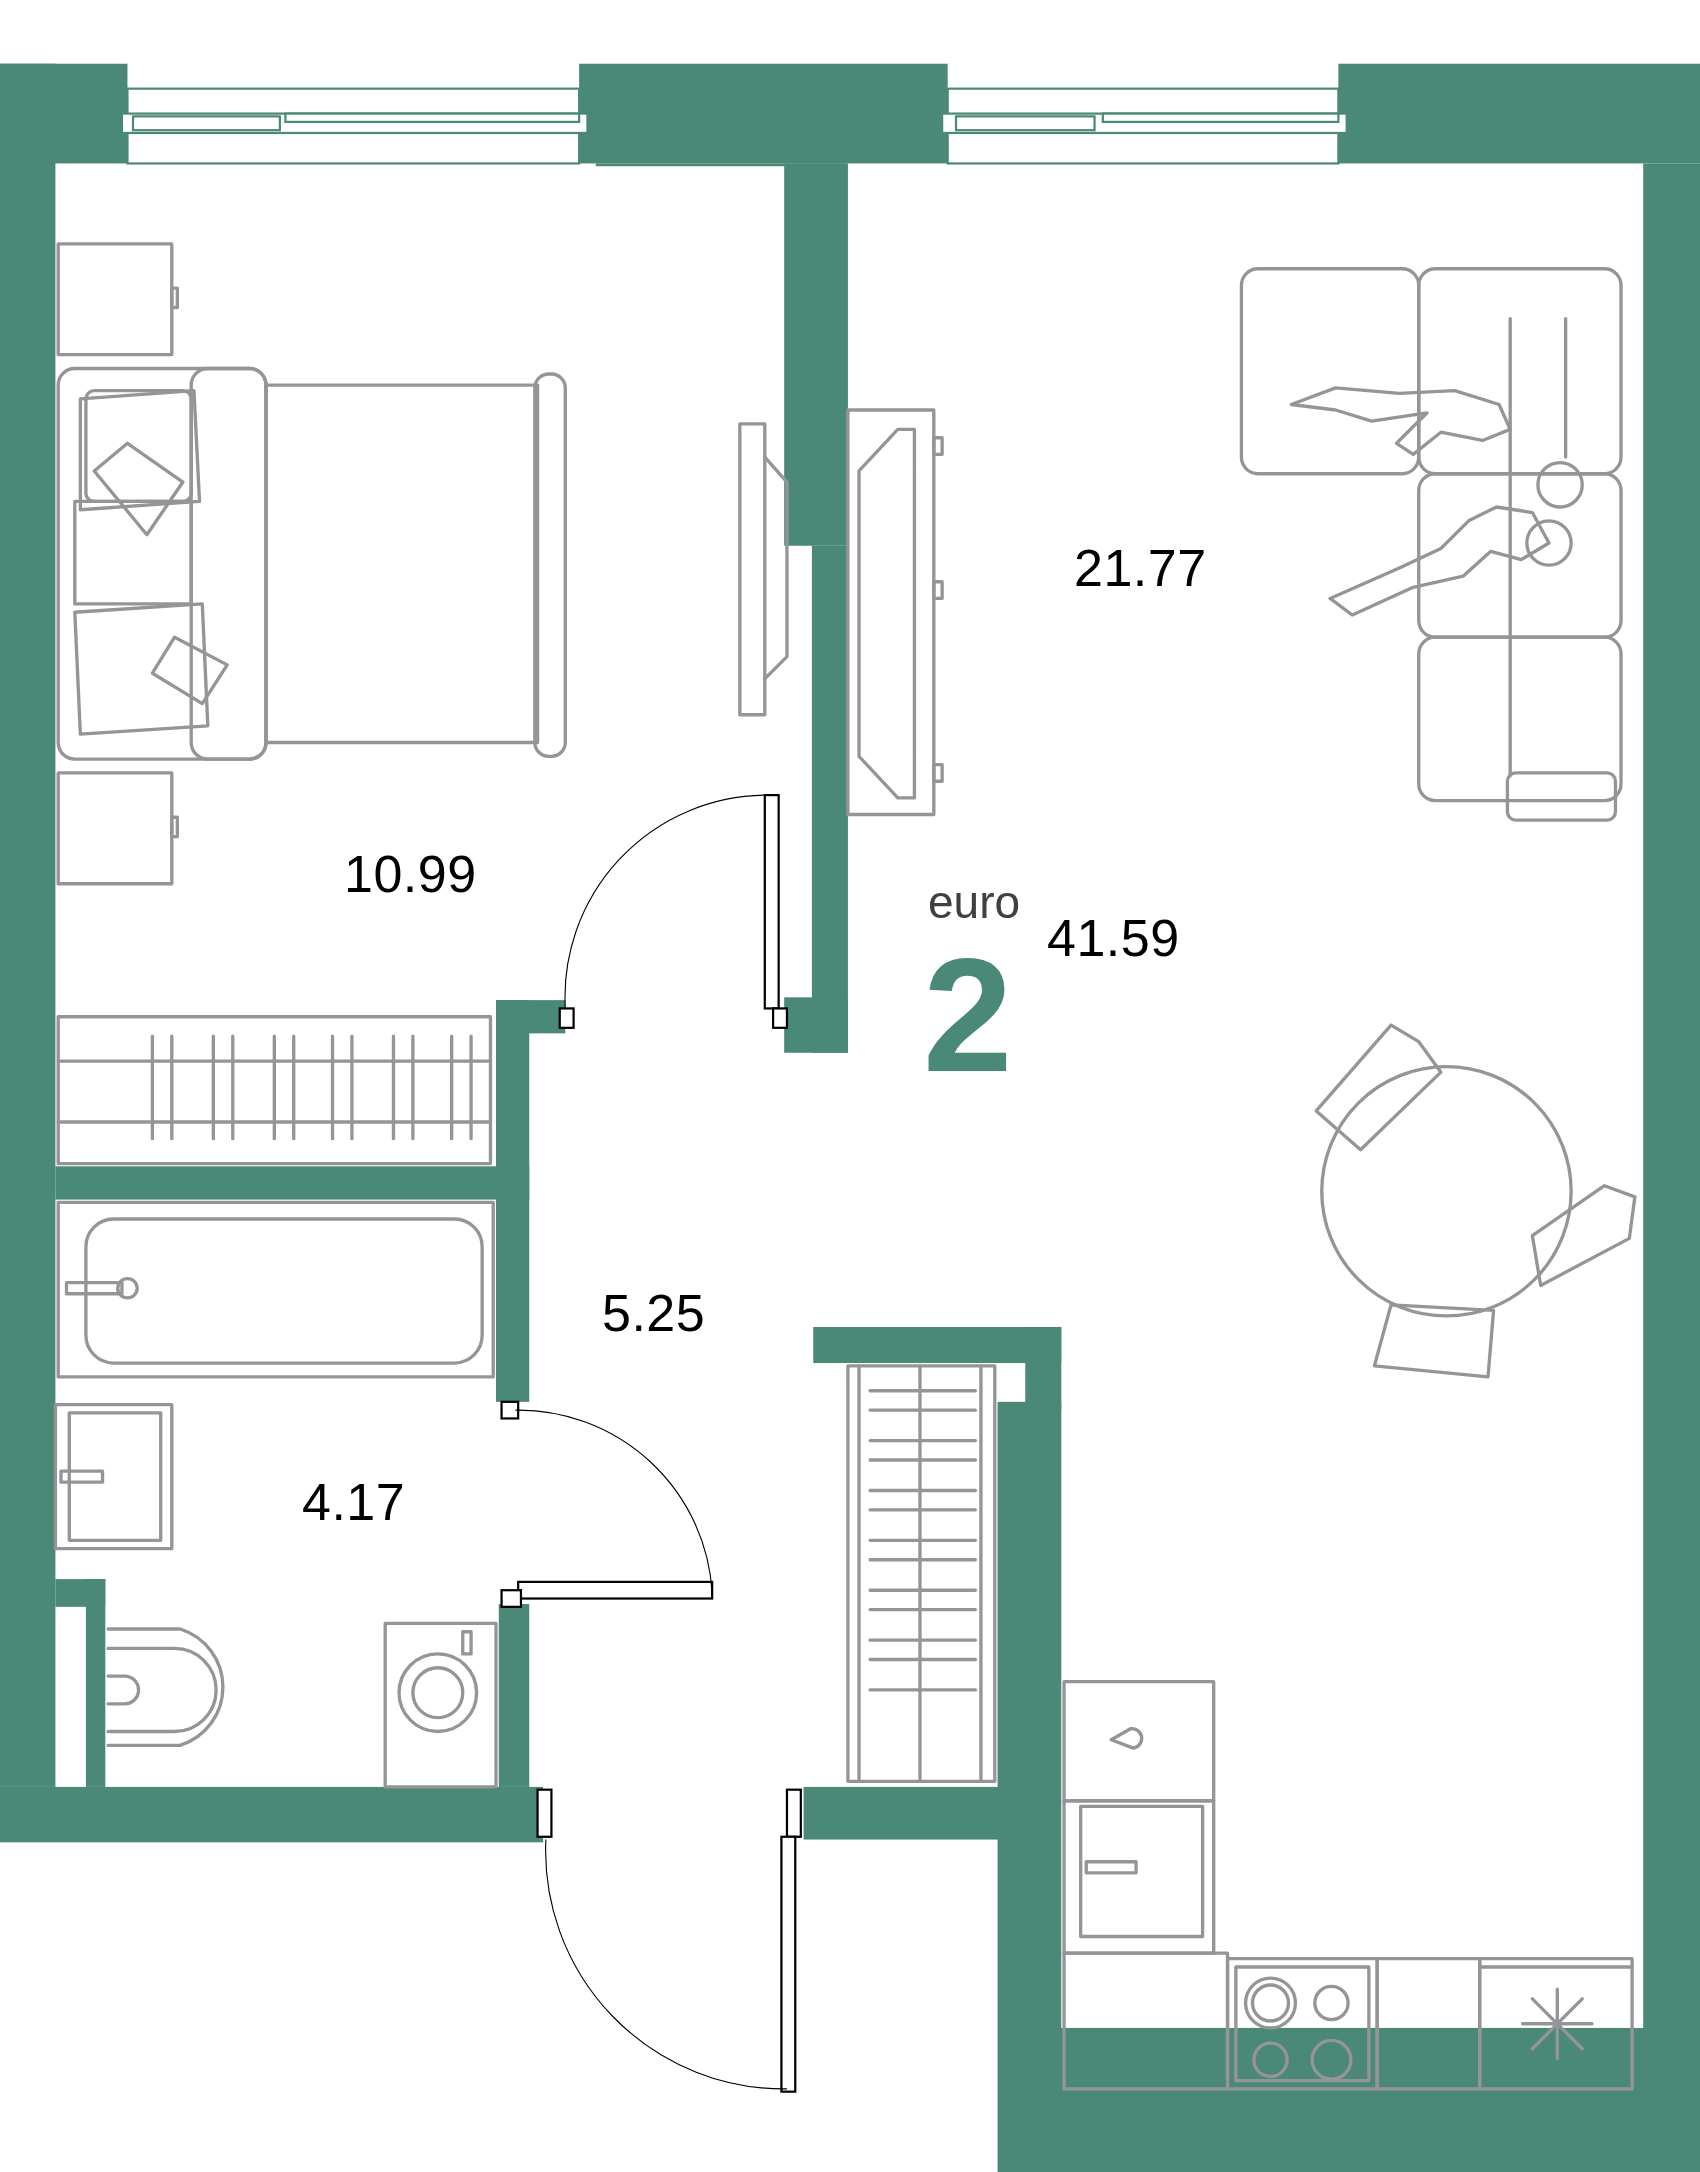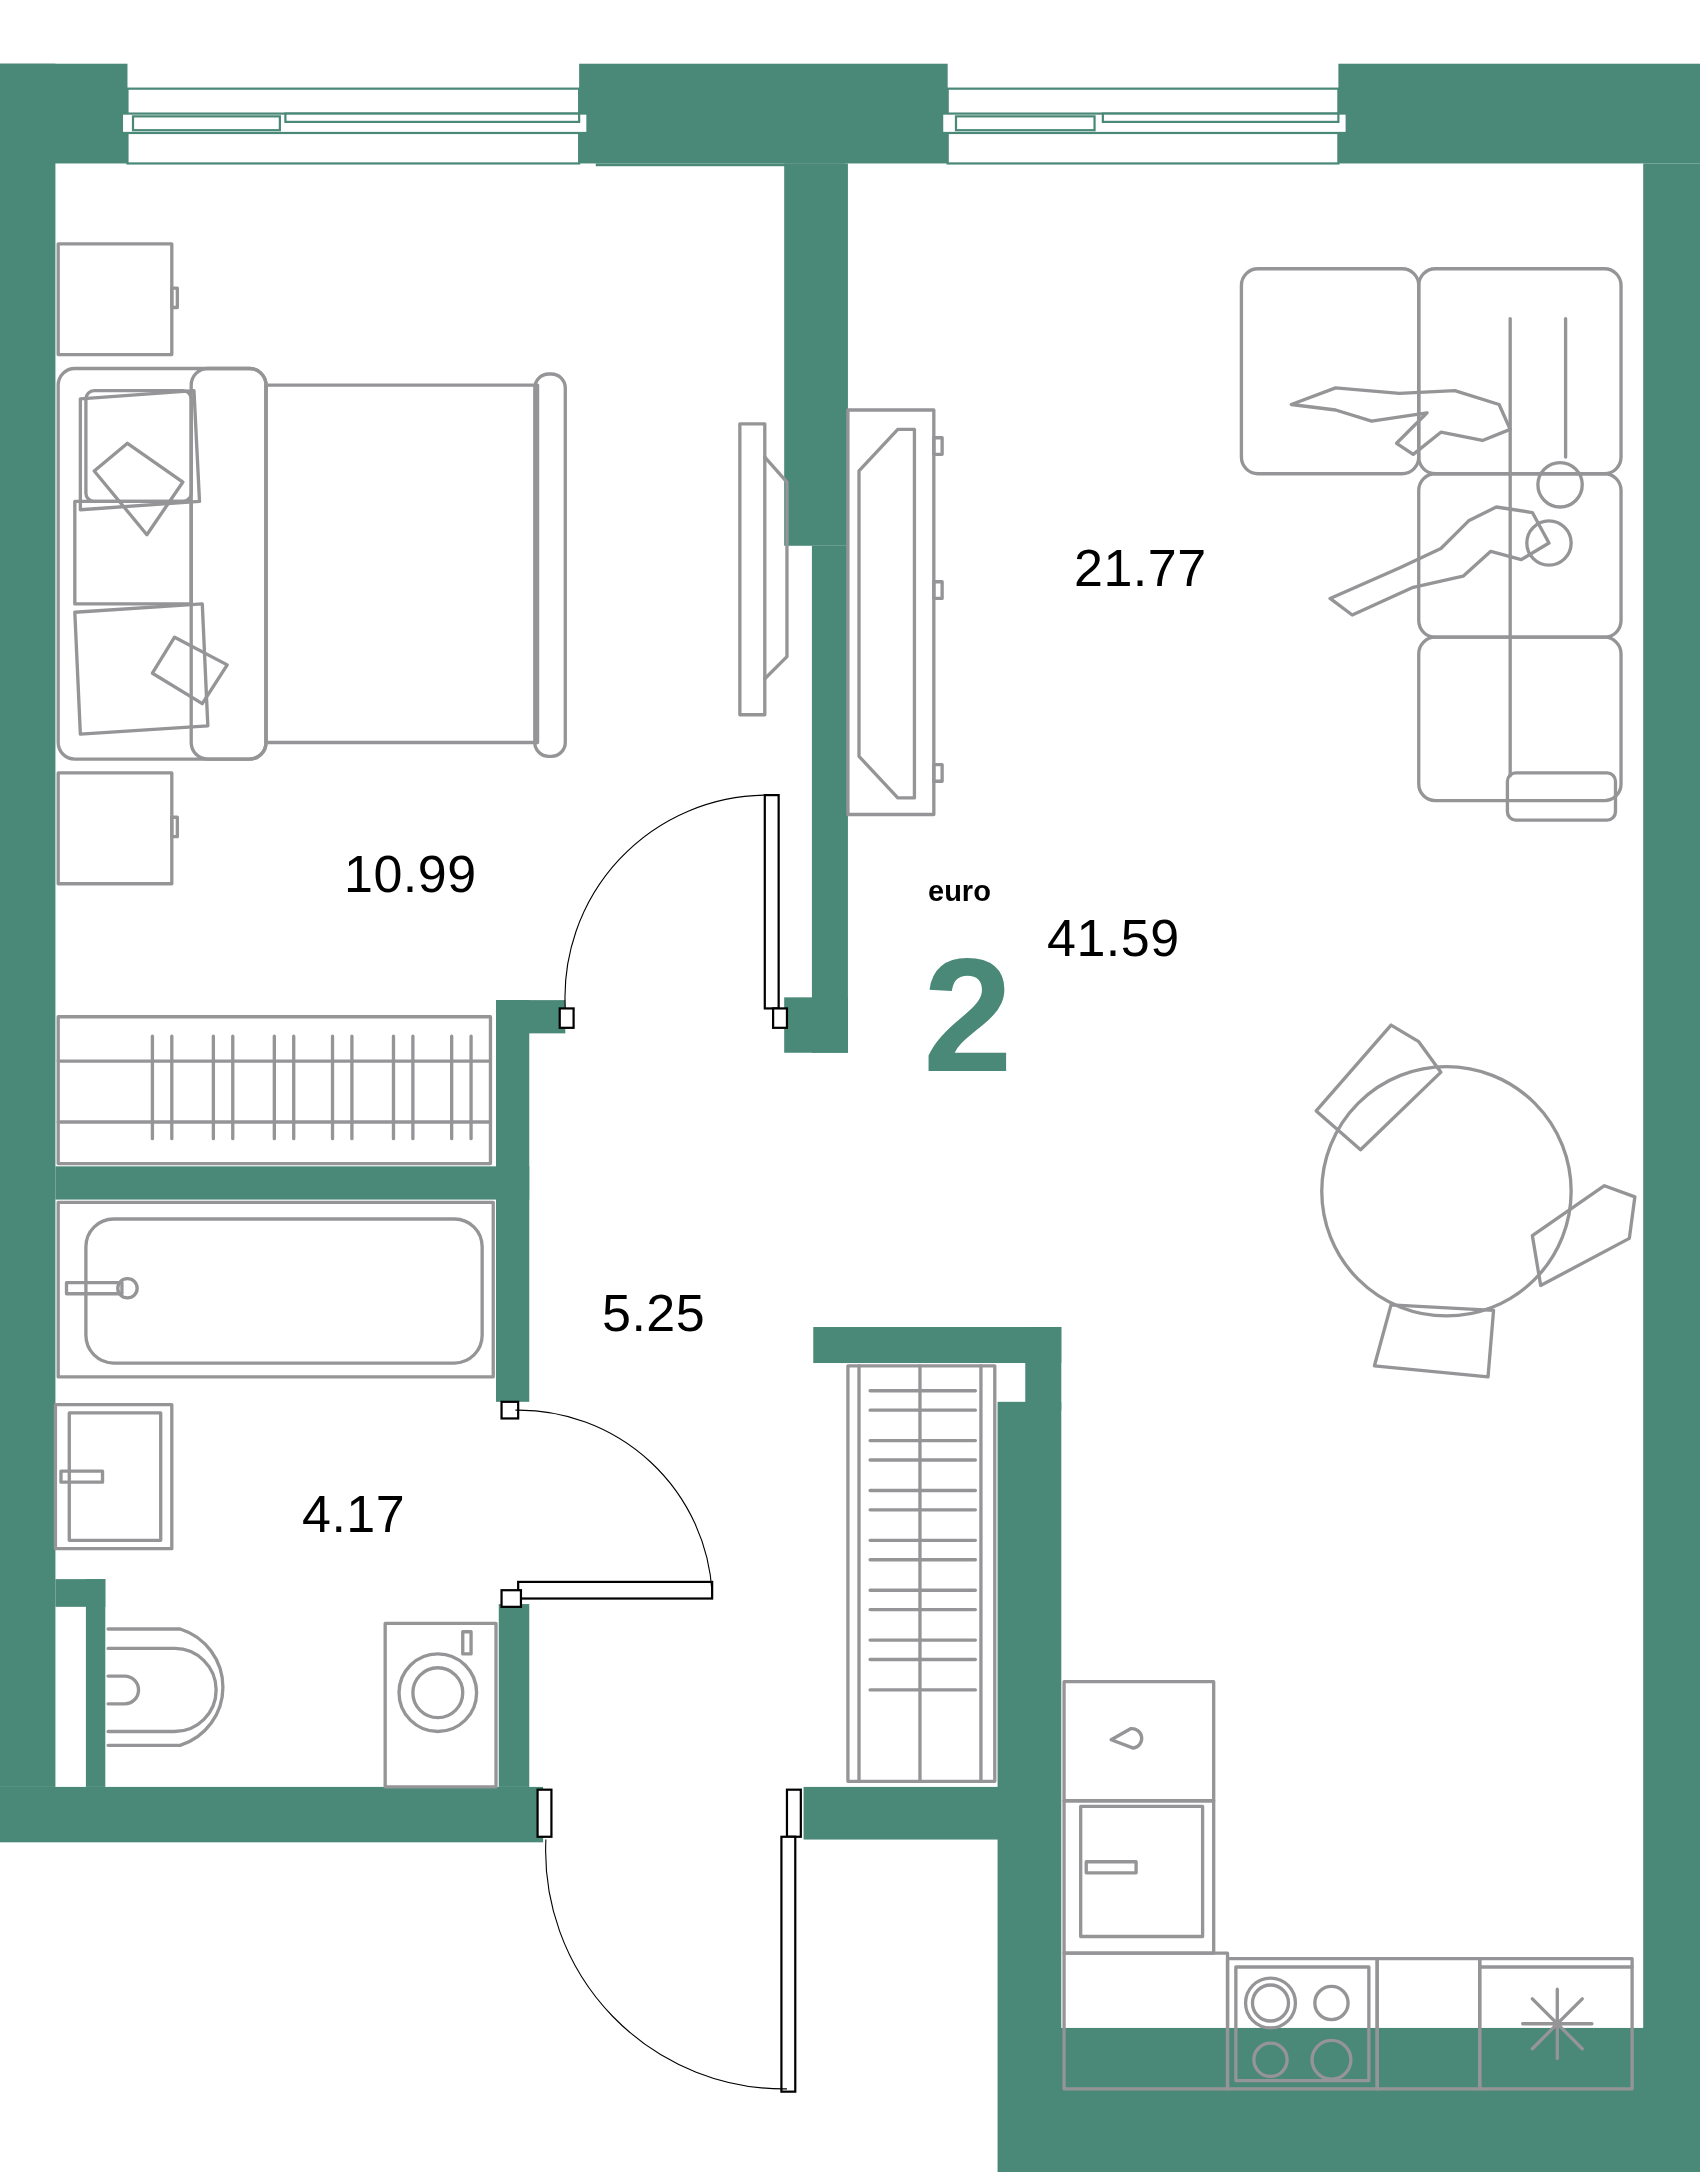--- a/index.html
+++ b/index.html
@@ -5,21 +5,21 @@
   html,body{margin:0;padding:0;background:#ffffff;}
   body{width:1700px;height:2172px;overflow:hidden;position:relative;font-family:"Liberation Sans",sans-serif;}
   #plan{position:absolute;left:0;top:0;width:1700px;height:2172px;}
   .wall{fill:#4a8877;}
   .fur{fill:none;stroke:#959598;stroke-width:2.4;stroke-linejoin:round;stroke-linecap:round;}
   .win{fill:#ffffff;stroke:#4a8877;stroke-width:1.6;}
   .door{fill:#ffffff;stroke:#000;stroke-width:1.6;}
   .swing{fill:none;stroke:#000;stroke-width:0.8;}
   .lbl{position:absolute;font-weight:normal;color:#000;font-family:"Liberation Sans",sans-serif;letter-spacing:0.5px;}
   .area{font-size:52px;}
-  .type-small{position:absolute;font-weight:bold;color:#000000;font-size:29px;}
+  .type-small{position:absolute;font-weight:normal;color:#404040;font-size:46px;}
   .type-big{position:absolute;font-weight:bold;color:#4a8877;font-size:161px;line-height:1;}
 </style>
 </head>
 <body>
 
 <svg id="plan" viewBox="0 0 1227 1568" preserveAspectRatio="none" xmlns="http://www.w3.org/2000/svg">
 
   <g>
 
     <rect class="wall" x="0" y="46" width="40" height="1244"></rect>
@@ -192,18 +192,18 @@
     <rect class="door" x="388" y="1292" width="10" height="34"></rect>
     <rect class="door" x="568" y="1292" width="10" height="34"></rect>
     <rect class="door" x="564" y="1326" width="10" height="184"></rect>
     <path class="swing" d="M394 1328 A172 172 0 0 0 568 1508"></path>
   </g>
 </svg>
 
 <div class="lbl area" style="left:344px;top:844px;">10.99</div>
 <div class="lbl area" style="left:1074px;top:538px;">21.77</div>
 <div class="lbl area" style="left:602px;top:1283px;">5.25</div>
-<div class="lbl area" style="left:302px;top:1472px;margin-top:12px;">4.17</div>
+<div class="lbl area" style="left:302px;top:1472px;">4.17</div>
 
 <div class="type-small" style="left:928px;top:875px;">euro</div>
 <div class="type-big" style="left:923px;top:935px;">2</div>
 <div class="lbl area" style="left:1047px;top:908px;">41.59</div>
 
 
 </body></html>

